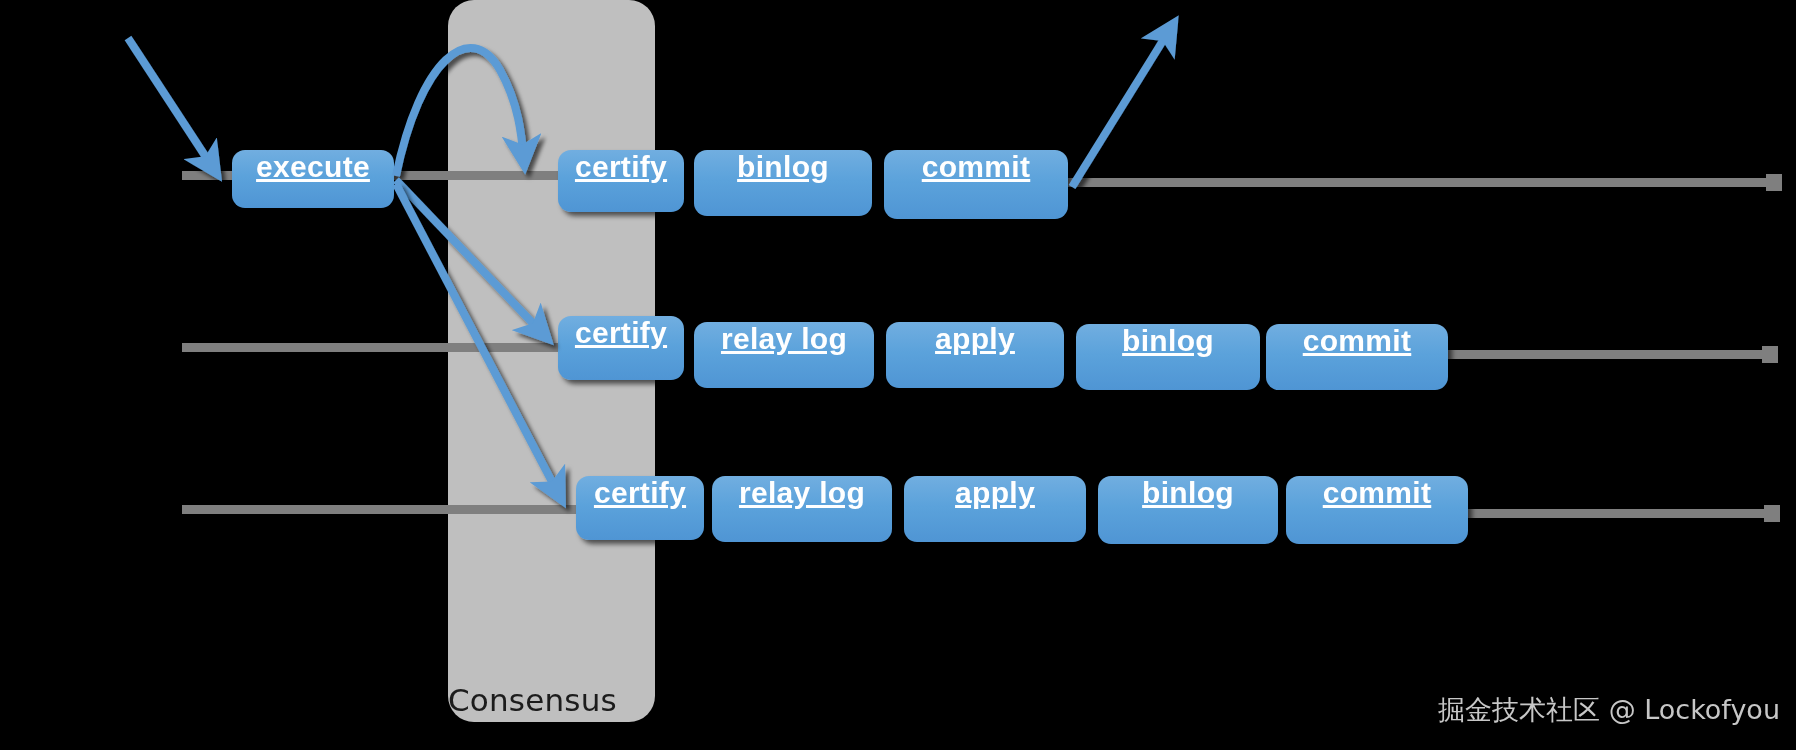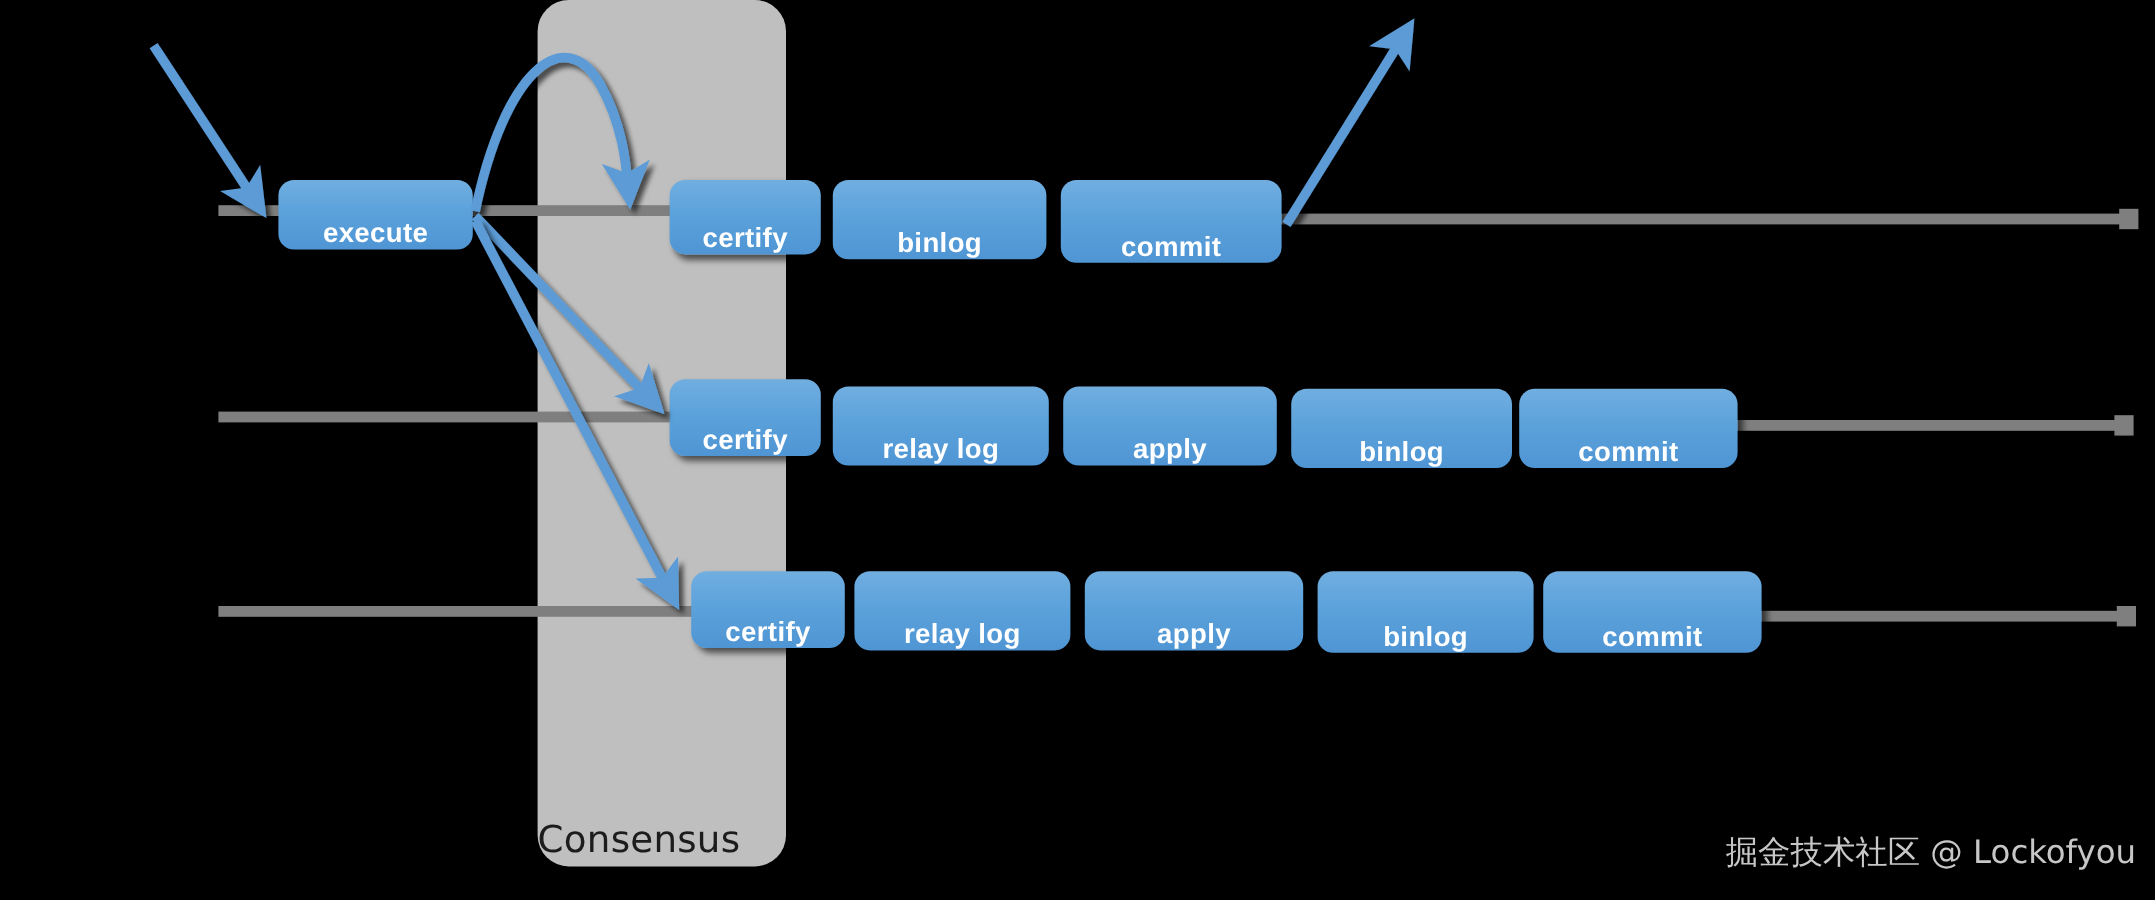--- a/index.html
+++ b/index.html
@@ -53,28 +53,29 @@
     background: #7f7f7f;
   }
 
   
   .node {
     position: absolute;
     border-radius: 13px;
     background: linear-gradient(180deg, #71aee0 0%, #5ba2db 46%, #4f95d4 100%);
     box-shadow: 4px 4px 5px rgba(0,0,0,0.6);
     display: flex;
-    align-items: flex-end;
+    align-items: flex-start;
     justify-content: center;
     color: #ffffff;
     font-weight: bold;
-    font-size: 23px;
+    font-size: 30px;
     letter-spacing: 0.3px;
     white-space: nowrap;
     box-sizing: border-box;
+    text-decoration: underline;
   }
 
   
   .arrows {
     position: absolute;
     left: 0; top: 0;
     width: 1796px;
     height: 750px;
     pointer-events: none;
   }

